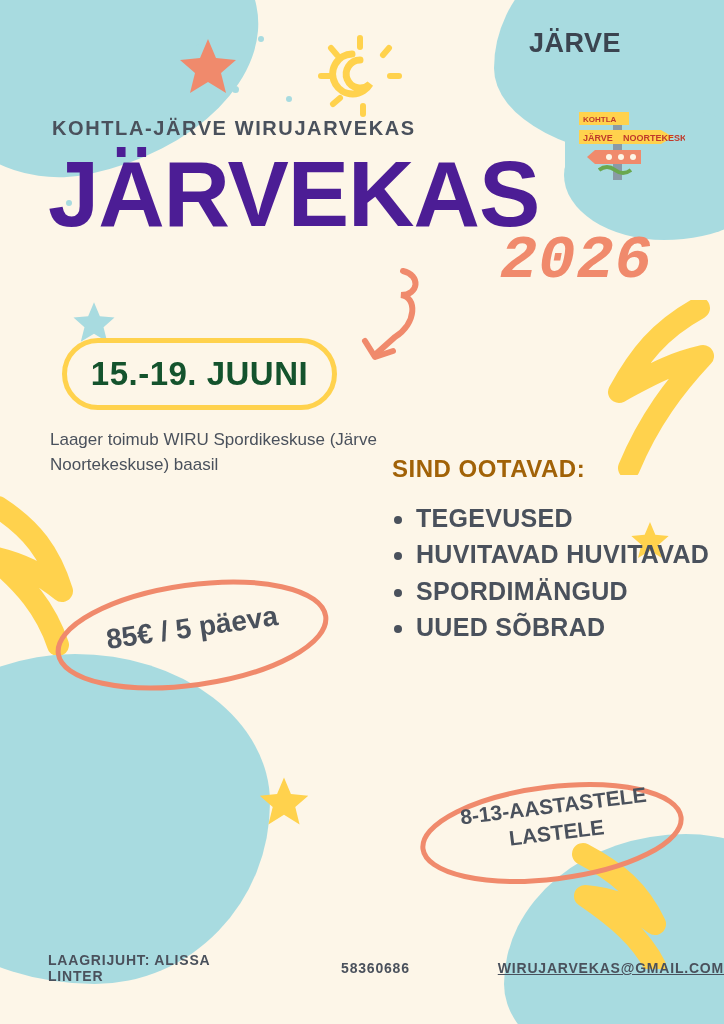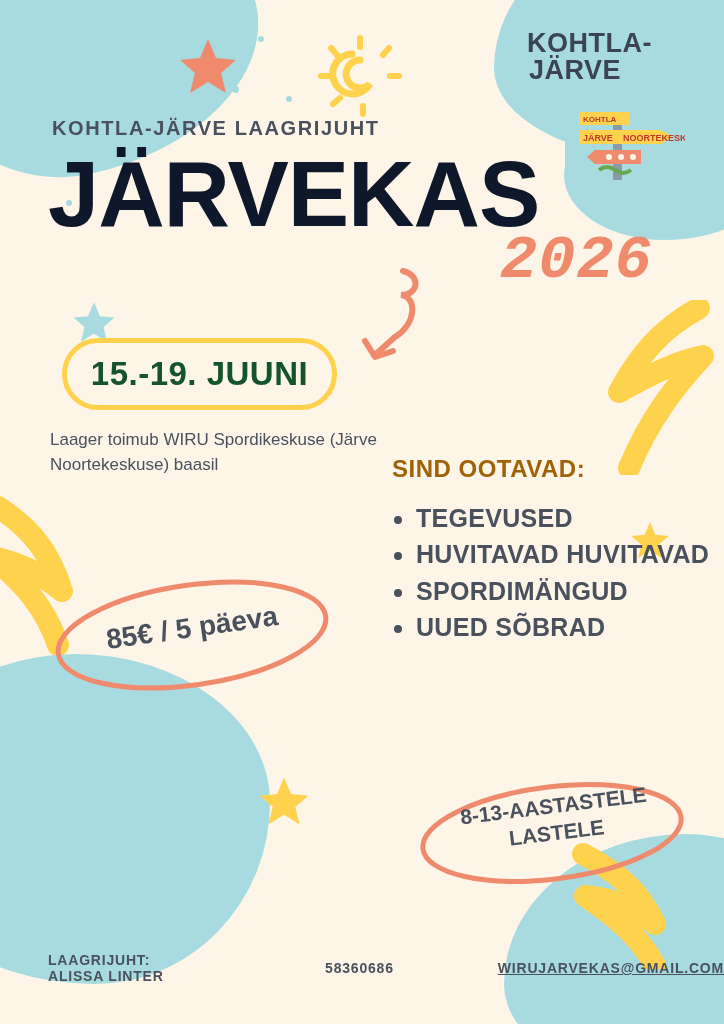--- a/index.html
+++ b/index.html
@@ -124,21 +124,21 @@
     font-weight: bold;
     letter-spacing: 1.6px;
     color: #4a515c;
   }
   .title-main {
     position: absolute;
     left: 48px; top: 148px;
     font-size: 92px;
     font-weight: bold;
     letter-spacing: -1px;
-    color: #0f172a;
+    color: #4c1d95;
     line-height: 1;
   }
   .title-year {
     position: absolute;
     left: 500px; top: 225px;
     font-size: 62px;
     font-weight: bold;
     color: #f08a6c;
     font-style: italic;
     letter-spacing: 1px;
@@ -238,21 +238,20 @@
     line-height: 1.3;
     transform: rotate(-7deg);
   }
 
   .footer {
     position: absolute;
     left: 0; bottom: 40px;
     width: 724px;
     display: flex;
     align-items: center;
-    gap: 16px;
   }
   .footer-item {
     font-size: 14px;
     font-weight: bold;
     letter-spacing: 0.8px;
     color: #4a515c;
   }
   .f1 { margin-left: 48px; }
   .f2 { margin-left: 100px; }
   .f3 { margin-left: 88px; text-decoration: underline; }
@@ -310,40 +309,39 @@
     <path d="M30 3 L38 22 L58 24 L43 37 L48 57 L30 46 L12 57 L17 37 L2 24 L22 22 Z" fill="#a8dbe0"></path>
   </svg>
   <svg class="star" style="left:630px;top:520px;width:40px;height:40px;" viewBox="0 0 60 60">
     <path d="M30 3 L38 22 L58 24 L43 37 L48 57 L30 46 L12 57 L17 37 L2 24 L22 22 Z" fill="#ffd24d"></path>
   </svg>
   <svg class="star" style="left:258px;top:775px;width:52px;height:52px;" viewBox="0 0 60 60">
     <path d="M30 3 L38 22 L58 24 L43 37 L48 57 L30 46 L12 57 L17 37 L2 24 L22 22 Z" fill="#ffd24d"></path>
   </svg>
 
   <div class="logo-kj">
-    <div class="line1">KOHTLA-</div>
     <div class="line2">JÄRVE</div>
   </div>
 
   <svg class="logo-sign" viewBox="0 0 120 95">
     <rect x="0" y="2" width="120" height="92" rx="6" fill="#a8dbe0"></rect>
     <rect x="48" y="22" width="9" height="66" fill="#8a9aa6"></rect>
     <rect x="14" y="20" width="50" height="13" fill="#ffd24d"></rect>
     <text x="18" y="30" font-family="Liberation Sans, sans-serif" font-size="8" font-weight="bold" fill="#c0392b">KOHTLA</text>
     <polygon points="14,38 96,38 108,45 96,52 14,52" fill="#ffd24d"></polygon>
     <text x="18" y="49" font-family="Liberation Sans, sans-serif" font-size="9" font-weight="bold" fill="#c0392b">JÄRVE</text>
     <text x="58" y="49" font-family="Liberation Sans, sans-serif" font-size="9" font-weight="bold" fill="#c0392b">NOORTEKESKUS</text>
     <polygon points="30,58 22,65 30,72 76,72 76,58" fill="#f08a6c"></polygon>
     <circle cx="44" cy="65" r="3" fill="#fdf6e8"></circle>
     <circle cx="56" cy="65" r="3" fill="#fdf6e8"></circle>
     <circle cx="68" cy="65" r="3" fill="#fdf6e8"></circle>
     <path d="M34 78 q8 -6 16 0 q8 6 16 0" stroke="#6aa84f" stroke-width="4" fill="none"></path>
   </svg>
 
-  <div class="eyebrow">KOHTLA-JÄRVE LAAGRIJUHT</div>
+  <div class="eyebrow">KOHTLA-JÄRVE WIRUJARVEKAS</div>
   <div class="title-main">JÄRVEKAS</div>
   <div class="title-year">2026</div>
 
   <div class="date-badge">
     <span>15.-19. JUUNI</span>
   </div>
 
   <div class="venue">Laager toimub WIRU Spordikeskuse (Järve Noortekeskuse) baasil</div>
 
   <div class="offers-title">SIND OOTAVAD:</div>

